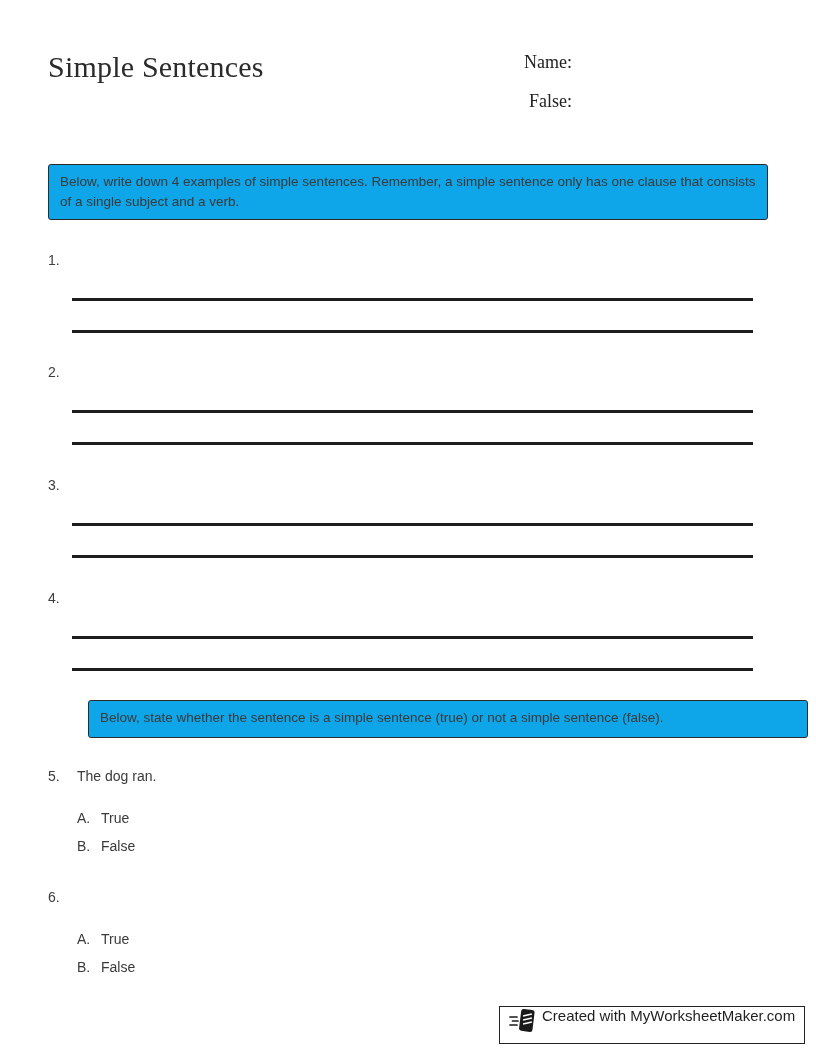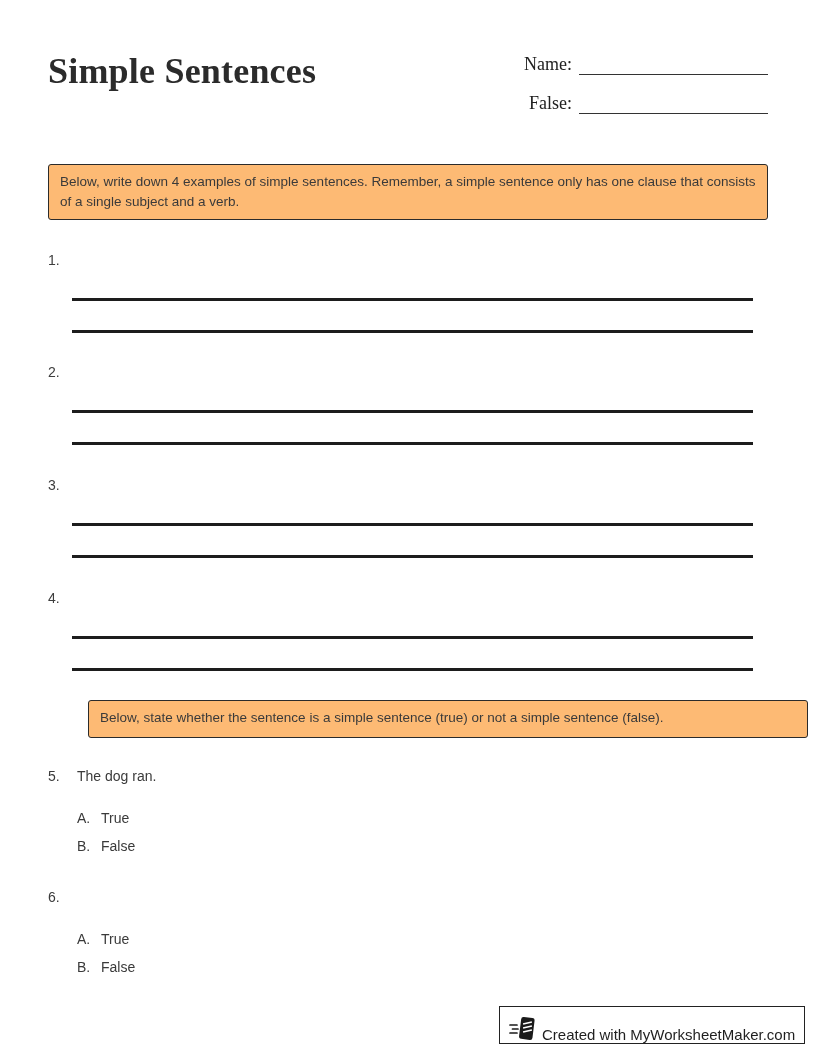--- a/index.html
+++ b/index.html
@@ -12,35 +12,36 @@
     font-family: "Liberation Sans", "DejaVu Sans", sans-serif;
     color: #3a3a3a;
     overflow: hidden;
   }
   
   .page-title {
     position: absolute;
     left: 48px;
     top: 50px;
     font-family: "Liberation Serif", "DejaVu Serif", serif;
-    font-weight: 700;
-    font-size: 36px;
+    font-weight: 400;
+    font-size: 30px;
     color: #2b2b2b;
     letter-spacing: 0.2px;
   }
   .fill-fields {
     position: absolute;
     left: 520px;
     top: 50px;
     width: 248px;
   }
   .fill-row {
     display: flex;
-    align-items: center;
+    align-items: flex-start;
     height: 27px;
+    flex-direction: column;
   }
   .fill-row + .fill-row { margin-top: 12px; }
   .fill-label {
     font-family: "Liberation Serif", "DejaVu Serif", serif;
     font-size: 18px;
     color: #222222;
     width: 52px;
     text-align: right;
     line-height: 24px;
   }
@@ -51,21 +52,21 @@
     border-bottom: 1.5px solid #333333;
   }
   
   .instruction-box {
     position: absolute;
     left: 48px;
     width: 720px;
     border: 1.5px solid #2b2b2b;
     border-radius: 3px;
     padding: 7px 11px;
-    background: #fdba74;
+    background: #0ea5e9;
   }
   .instruction-box p {
     font-size: 13.5px;
     line-height: 20px;
     color: #3a3a3a;
   }
   .box-1 { top: 164px; min-height: 54px; }
   .box-2 { top: 700px; min-height: 38px; margin-left: 40px; }
   
   .write-item {
@@ -116,21 +117,21 @@
   
   .credit-badge {
     position: absolute;
     left: 499px;
     top: 1006px;
     width: 306px;
     height: 38px;
     border: 1.5px solid #222222;
     background: #ffffff;
     display: flex;
-    align-items: flex-end;
+    align-items: flex-start;
     padding: 0 9px;
   }
   .credit-icon {
     display: inline-flex;
     width: 27px;
     height: 28px;
     margin-right: 6px;
     flex: none;
   }
   .credit-text {

